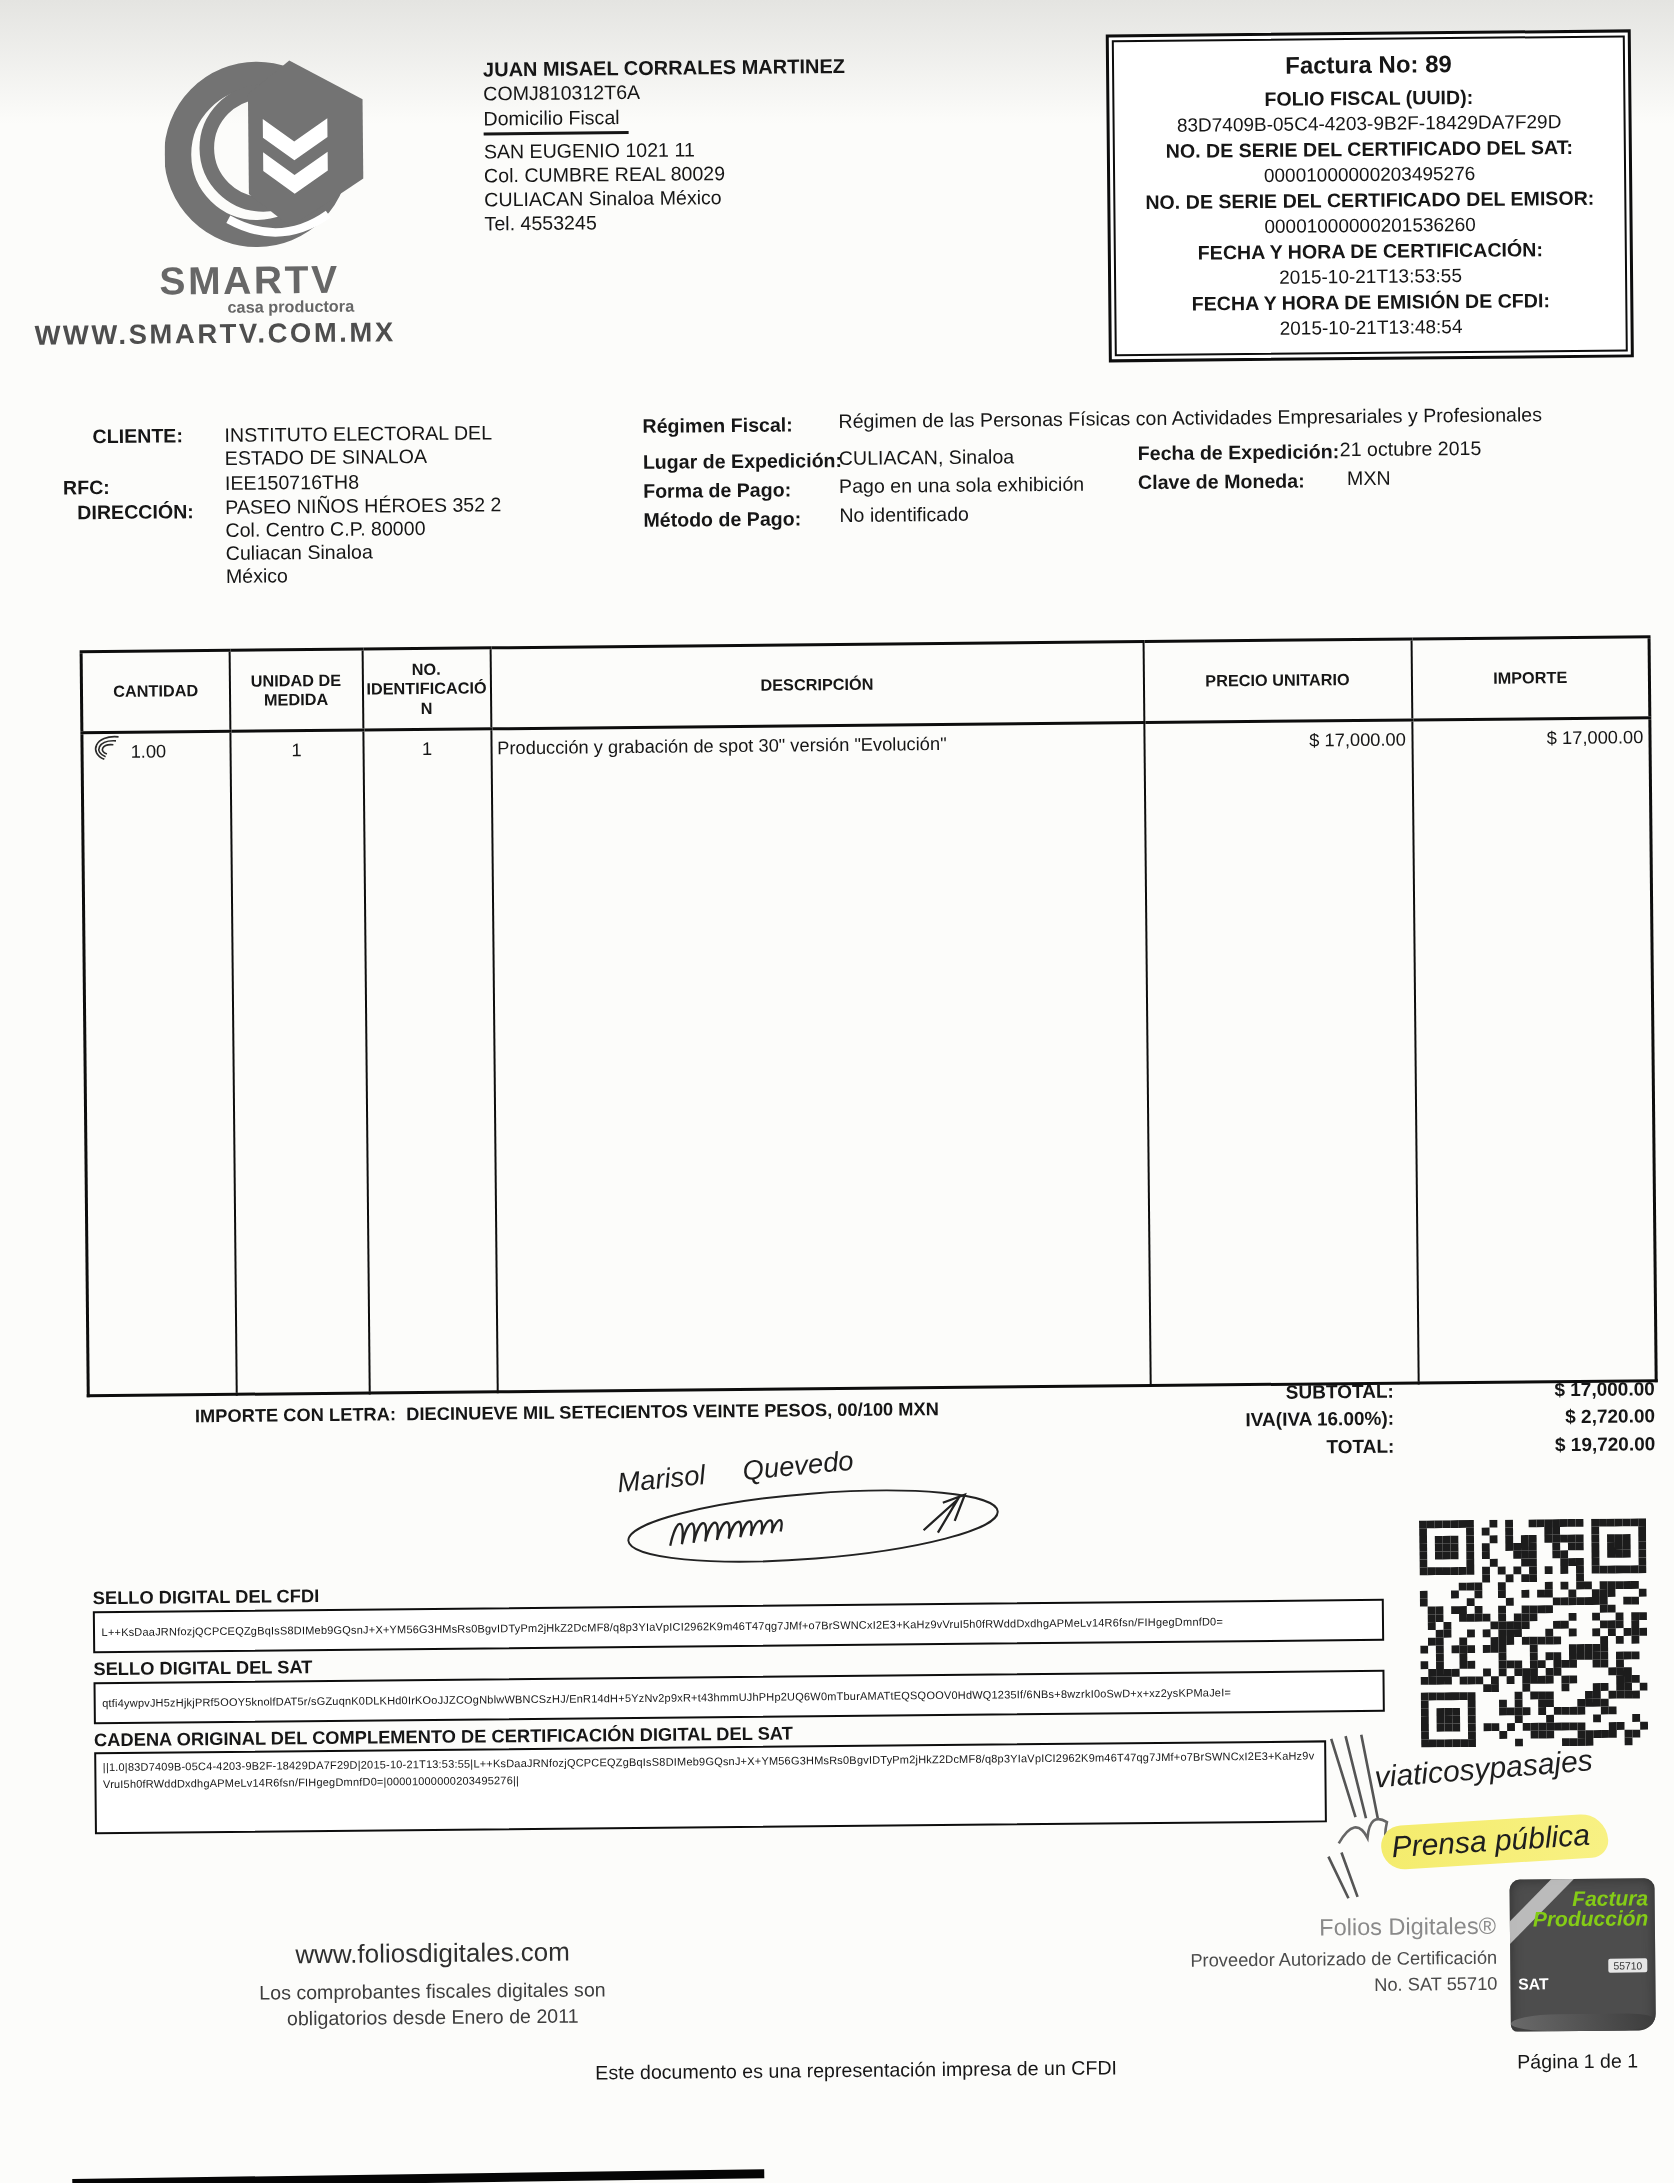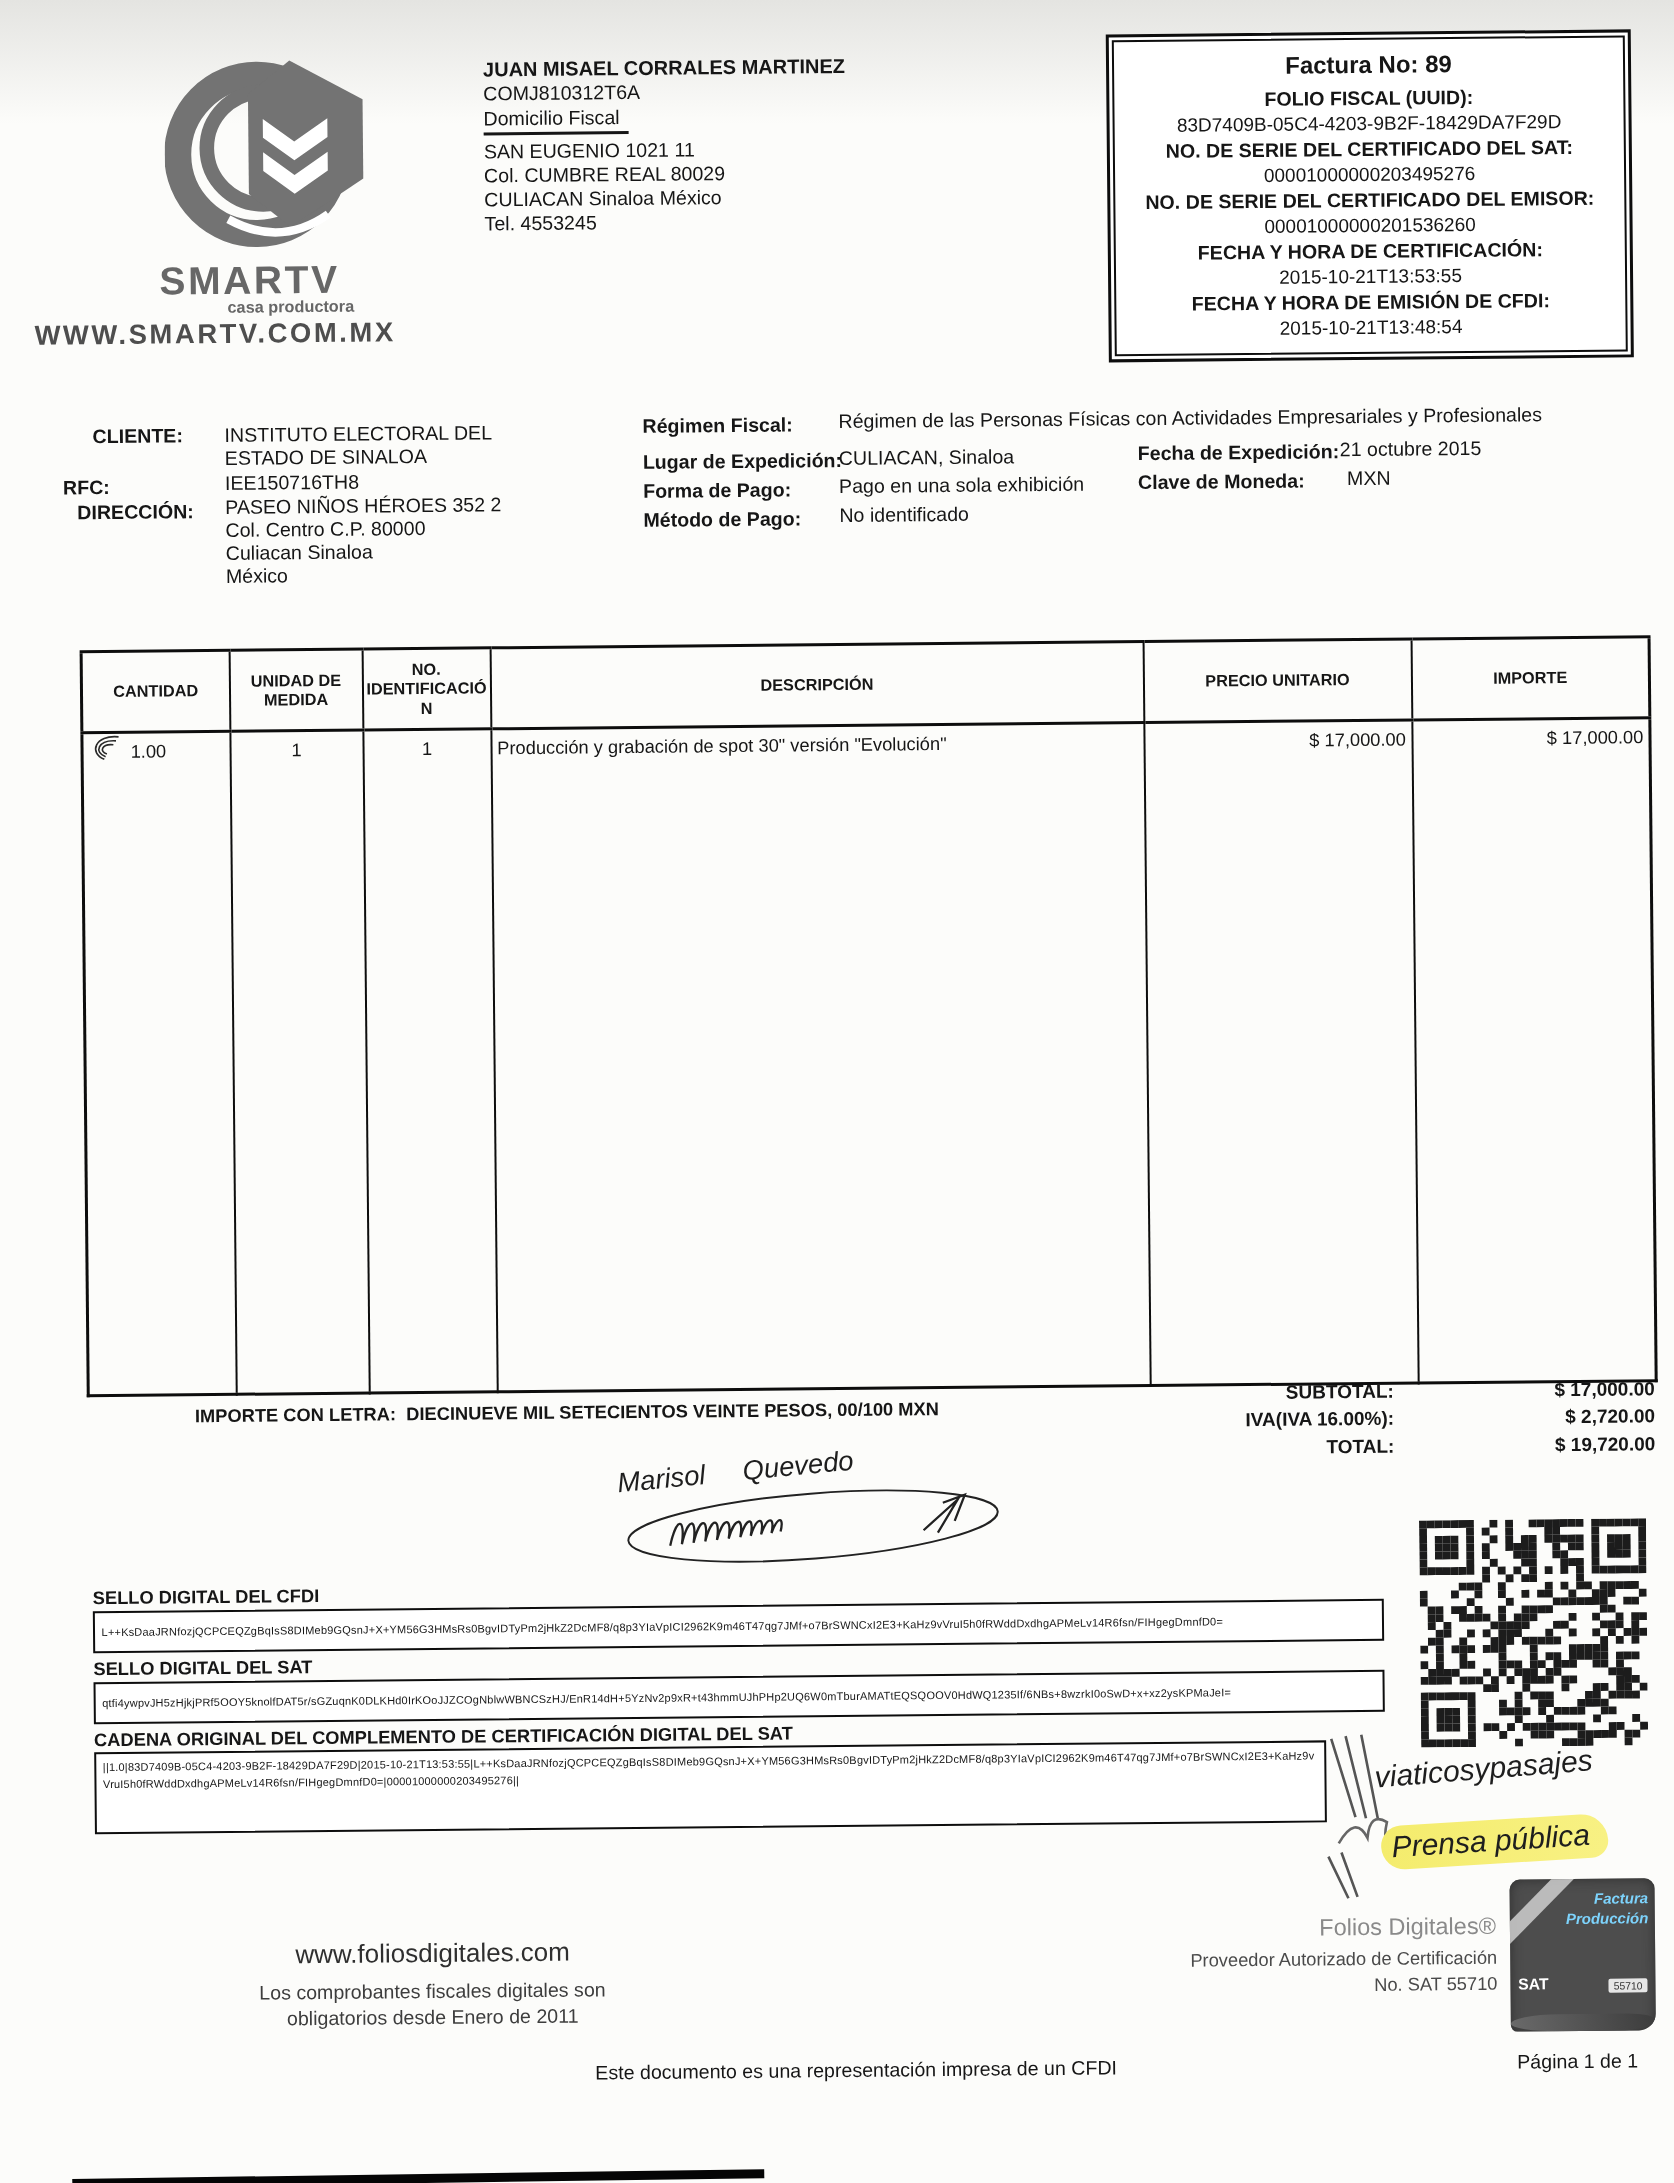--- a/index.html
+++ b/index.html
@@ -54,24 +54,24 @@
       padding:3.9px 18.3px 6.5px 10.4px;border-radius:22px 29px 18.3px 25px;}
   
   .f-url{font-size:26px;color:#2f2f2f;}
   .f-note{font-size:19.6px;color:#3d3d3d;line-height:26px;text-align:center;}
   .f-brand{font-size:23.5px;color:#8a8a8a;text-align:right;}
   .f-right{font-size:18.3px;color:#4a4a4a;text-align:right;line-height:26px;}
   .badge{left:1496px;top:1886px;width:145px;height:152px;background:#4d4d4d;border-radius:10.4px 10.4px 17px 6.5px;
        box-shadow:inset 0 0 11.8px #2e2e2e;overflow:hidden;}
   .badge .band{position:absolute;left:-34px;top:17px;width:124px;height:15.7px;background:#cfcfcf;
        transform:rotate(-45deg);opacity:.85;}
-  .badge .t{position:absolute;right:6.5px;top:10.4px;text-align:right;color:#7dd3fc;font-weight:bold;
-       font-style:italic;font-size:15px;line-height:20px;}
+  .badge .t{position:absolute;right:6.5px;top:10.4px;text-align:right;color:#84cc16;font-weight:bold;
+       font-style:italic;font-size:21px;line-height:20px;}
   .badge .sat{position:absolute;left:7.8px;bottom:38px;color:#fff;font-weight:bold;font-size:15.7px;}
-  .badge .num{position:absolute;right:7.8px;bottom:38px;background:#e6e6e6;color:#333;font-size:10.4px;
+  .badge .num{position:absolute;right:7.8px;bottom:58px;background:#e6e6e6;color:#333;font-size:10.4px;
        padding:1.3px 5.2px;border-radius:2px;margin-top:12px;}
   .badge .rip{position:absolute;left:0;bottom:0;width:100%;height:17px;
        background:linear-gradient(80deg,#6a6a6a,#3c3c3c);border-radius:50% 30% 40% 50%/80% 60% 90% 70%;}
   .bottom-note{font-size:19.6px;}
   .sliver{left:56px;top:2170px;width:692px;height:8.5px;background:#050505;transform:rotate(-0.25deg);}
 </style>
 </head>
 <body>
 
 <div id="page">

